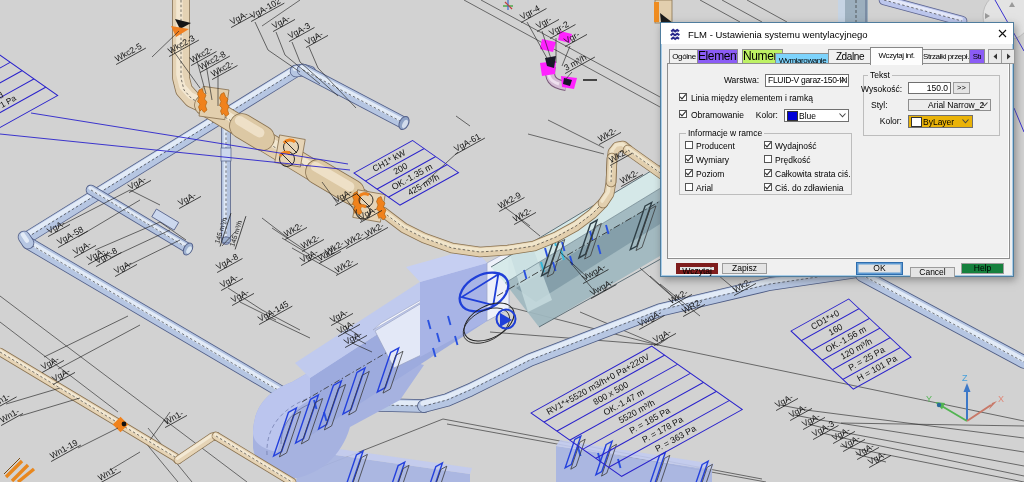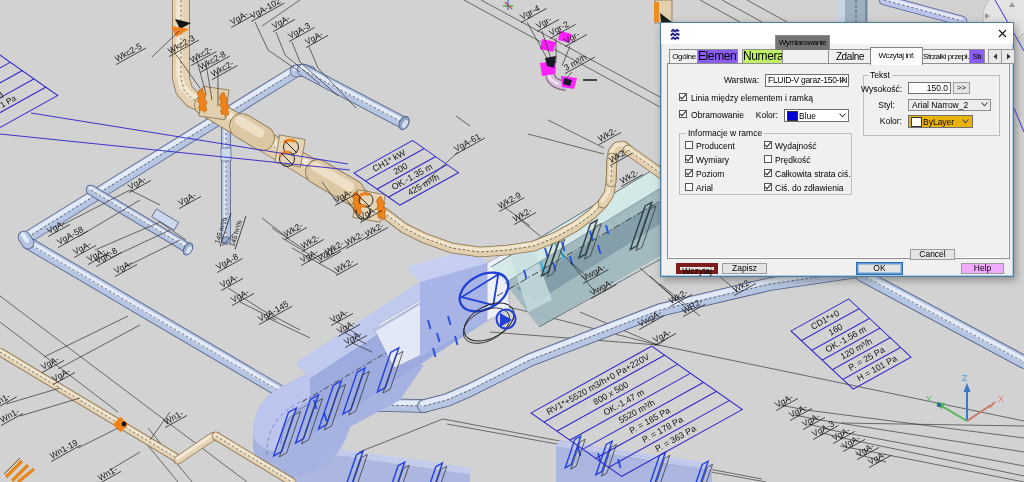--- a/index.html
+++ b/index.html
@@ -688,27 +688,28 @@
       <line x1="1014" y1="108" x2="1024" y2="132" stroke="#3a32d0" stroke-width="1"></line>
     </svg><div style="position:absolute;left:660px;top:22px;width:354px;height:255px;background:#f0f0f0;border:1px solid #4f7d9e;outline:1px solid rgba(160,200,230,0.9);outline-offset:-2px;box-shadow:2px 3px 8px rgba(80,80,80,0.55);font-family:'Liberation Sans',sans-serif;font-size:8.5px;color:#000;box-sizing:border-box;z-index:10">
       <div style="position:absolute;left:0;top:0;width:100%;height:21px;background:#fff"></div>
       <svg style="position:absolute;left:8px;top:5px" width="12" height="14" viewBox="0 0 12 14">
         <g fill="none" stroke="#28288c" stroke-width="2" stroke-linejoin="miter">
           <path d="M2.2,3.6 L4.2,1.9 L6.2,3.4 L8.2,1.9 L10,3.3"></path>
           <path d="M1.6,7.4 L3.8,5.6 L6,7.2 L8.2,5.6 L10.4,7.1"></path>
           <path d="M2.2,11.2 L4.2,9.5 L6.2,11 L8.2,9.5 L10,10.9"></path>
         </g>
       </svg>
+      <div style="position:absolute;left:27px;top:5.5px;font-size:9.5px">FLM - Ustawienia systemu wentylacyjnego</div>
       <svg style="position:absolute;right:6px;top:6px" width="9" height="9" viewBox="0 0 9 9">
         <path d="M1,1 L8,8 M8,1 L1,8" stroke="#111" stroke-width="1.1"></path>
       </svg>
       <div style="position:absolute;left:8px;top:26px;width:28px;height:14px;background:#f0f0f0;border:1px solid #8e8e8e;border-bottom:none;text-align:center;line-height:13px;overflow:hidden;font-size:8px;letter-spacing:-0.4px">Ogólne</div>
       <div style="position:absolute;left:36px;top:26px;width:39px;height:14px;background:#8b5cf6;border:1px solid #8e8e8e;border-bottom:none;text-align:right;line-height:13px;overflow:hidden;font-size:12px;letter-spacing:-0.4px">Elementy</div>
       <div style="position:absolute;left:81px;top:26px;width:39px;height:14px;background:#bef264;border:1px solid #8e8e8e;border-bottom:none;text-align:center;line-height:13px;overflow:hidden;font-size:12px;letter-spacing:-0.4px">Numeracja</div>
-      <div style="position:absolute;left:114px;top:12px;width:53px;height:14px;background:#737373;border:1px solid #8e8e8e;border-bottom:none;text-align:center;line-height:13px;overflow:hidden;font-size:8px;letter-spacing:-0.4px">Wymiarowanie</div>
+      <div style="position:absolute;left:114px;top:30px;width:53px;height:14px;background:#7dd3fc;border:1px solid #8e8e8e;border-bottom:none;text-align:center;line-height:13px;overflow:hidden;font-size:8px;letter-spacing:-0.4px">Wymiarowanie</div>
       <div style="position:absolute;left:167px;top:26px;width:42px;height:14px;background:#f0f0f0;border:1px solid #8e8e8e;border-bottom:none;text-align:center;line-height:13px;overflow:hidden;font-size:10px;letter-spacing:-0.4px">Zdalne poł.</div>
       <div style="position:absolute;left:209px;top:24px;width:51px;height:17px;background:#fdfdfd;border:1px solid #888;border-bottom:none;z-index:3;text-align:center;line-height:15px;font-size:8px;letter-spacing:-0.4px">Wczytaj inf.</div>
       <div style="position:absolute;left:260px;top:26px;width:48px;height:14px;background:#f0f0f0;border:1px solid #8e8e8e;border-bottom:none;text-align:center;line-height:13px;overflow:hidden;font-size:8px;letter-spacing:-0.4px">Strzałki przepł.</div>
       <div style="position:absolute;left:308px;top:26px;width:14px;height:14px;background:#8b5cf6;border:1px solid #8e8e8e;border-bottom:none;text-align:center;line-height:13px;overflow:hidden;font-size:8px;letter-spacing:-0.4px">Stı</div>
       <div style="position:absolute;left:327px;top:26px;width:12px;height:13px;background:#e8e8e8;border:1px solid #9a9a9a;text-align:center"><svg width="5" height="7" viewBox="0 0 5 7" style="margin-top:3px">
           <polygon points="4,0.5 4,6.5 0.5,3.5" fill="#333"></polygon>
         </svg></div>
       <div style="position:absolute;left:340px;top:26px;width:12px;height:13px;background:#e8e8e8;border:1px solid #9a9a9a;text-align:center"><svg width="5" height="7" viewBox="0 0 5 7" style="margin-top:3px">
           <polygon points="1,0.5 1,6.5 4.5,3.5" fill="#333"></polygon>
         </svg></div>
@@ -774,30 +775,30 @@
         <svg width="8" height="8" viewBox="0 0 8 8" style="position:absolute;left:-1px;top:-1px">
           <path d="M1.2,3.8 L3,5.8 L6.8,1.4" fill="none" stroke="#333" stroke-width="1.1"></path>
         </svg>
       </div>
       <div style="position:absolute;left:114px;top:160px;white-space:nowrap">Ciś. do zdławienia</div>
       <div style="position:absolute;left:202px;top:52px;width:135px;height:59px;border:1px solid #bdbdbd"></div>
       <div style="position:absolute;left:207px;top:47px;background:#f0f0f0;padding:0 2px">Tekst</div>
       <div style="position:absolute;left:200px;top:61px;width:41px;text-align:right">Wysokość:</div>
       <div style="position:absolute;left:247px;top:58.5px;width:43px;height:12px;background:#fff;border:1px solid #707070;box-sizing:border-box;text-align:right;line-height:10px;padding-right:2px">150.0</div>
       <div style="position:absolute;left:292px;top:58.5px;width:17px;height:12px;background:#e4e4e4;border:1px solid #9c9c9c;box-sizing:border-box;text-align:center;line-height:10px;font-size:7.5px">&gt;&gt;</div>
-      <div style="position:absolute;left:210px;top:77px;width:31px;text-align:center">Styl:</div>
-      <div style="position:absolute;left:247px;top:75.5px;width:83px;height:12px;background:#ececec;border:1px solid #8e8e8e;box-sizing:border-box;line-height:10px;padding-left:3px">Arial Narrow_2</div>
+      <div style="position:absolute;left:210px;top:77px;width:31px;text-align:left">Styl:</div>
+      <div style="position:absolute;left:247px;top:75.5px;width:83px;height:12px;background:#ececec;border:1px solid #8e8e8e;box-sizing:border-box;line-height:10px;padding-left:19px">Arial Narrow_2</div>
       <svg style="position:absolute;left:320px;top:79px" width="7" height="5" viewBox="0 0 7 5">
         <path d="M0.5,0.5 L3.5,3.8 L6.5,0.5" fill="none" stroke="#444" stroke-width="1.1"></path>
       </svg>
       <div style="position:absolute;left:210px;top:93px;width:31px;text-align:right">Kolor:</div>
       <div style="position:absolute;left:247px;top:91.5px;width:65px;height:13px;background:#eab308;border:1px solid #707070;box-sizing:border-box">
         <div style="position:absolute;left:2px;top:1.5px;width:9px;height:8px;background:#fff;border:1px solid #333"></div>
         <div style="position:absolute;left:14px;top:1px">ByLayer</div>
       </div>
       <svg style="position:absolute;left:301px;top:96px" width="7" height="5" viewBox="0 0 7 5">
         <path d="M0.5,0.5 L3.5,3.8 L6.5,0.5" fill="none" stroke="#444" stroke-width="1.1"></path>
       </svg>
       <div style="position:absolute;left:15px;top:239.5px;width:42px;height:11px;background:#e4e4e4;border:4px solid #7f1d1d;box-sizing:border-box;text-align:center;line-height:9px">Wczytaj</div>
       <div style="position:absolute;left:61px;top:239.5px;width:45px;height:11px;background:#e4e4e4;border:1px solid #9c9c9c;box-sizing:border-box;text-align:center;line-height:9px">Zapisz</div>
       <div style="position:absolute;left:195px;top:238.5px;width:47px;height:13px;background:#e4e4e4;border:1px solid #2f6dad;box-shadow:inset 0 0 0 1.5px #5e9bd4;box-sizing:border-box;text-align:center;line-height:11px">OK</div>
-      <div style="position:absolute;left:249px;top:226px;width:45px;height:11px;background:#e4e4e4;border:1px solid #9c9c9c;box-sizing:border-box;text-align:center;line-height:9px">Cancel</div>
-      <div style="position:absolute;left:300px;top:239.5px;width:43px;height:11px;background:#f0abfc;border:1px solid #9c9c9c;box-sizing:border-box;text-align:center;line-height:9px">Help</div>
+      <div style="position:absolute;left:249px;top:244px;width:45px;height:11px;background:#e4e4e4;border:1px solid #9c9c9c;box-sizing:border-box;text-align:center;line-height:9px">Cancel</div>
+      <div style="position:absolute;left:300px;top:239.5px;width:43px;height:11px;background:#15803d;border:1px solid #9c9c9c;box-sizing:border-box;text-align:center;line-height:9px">Help</div>
     </div></div>
 </body></html>

